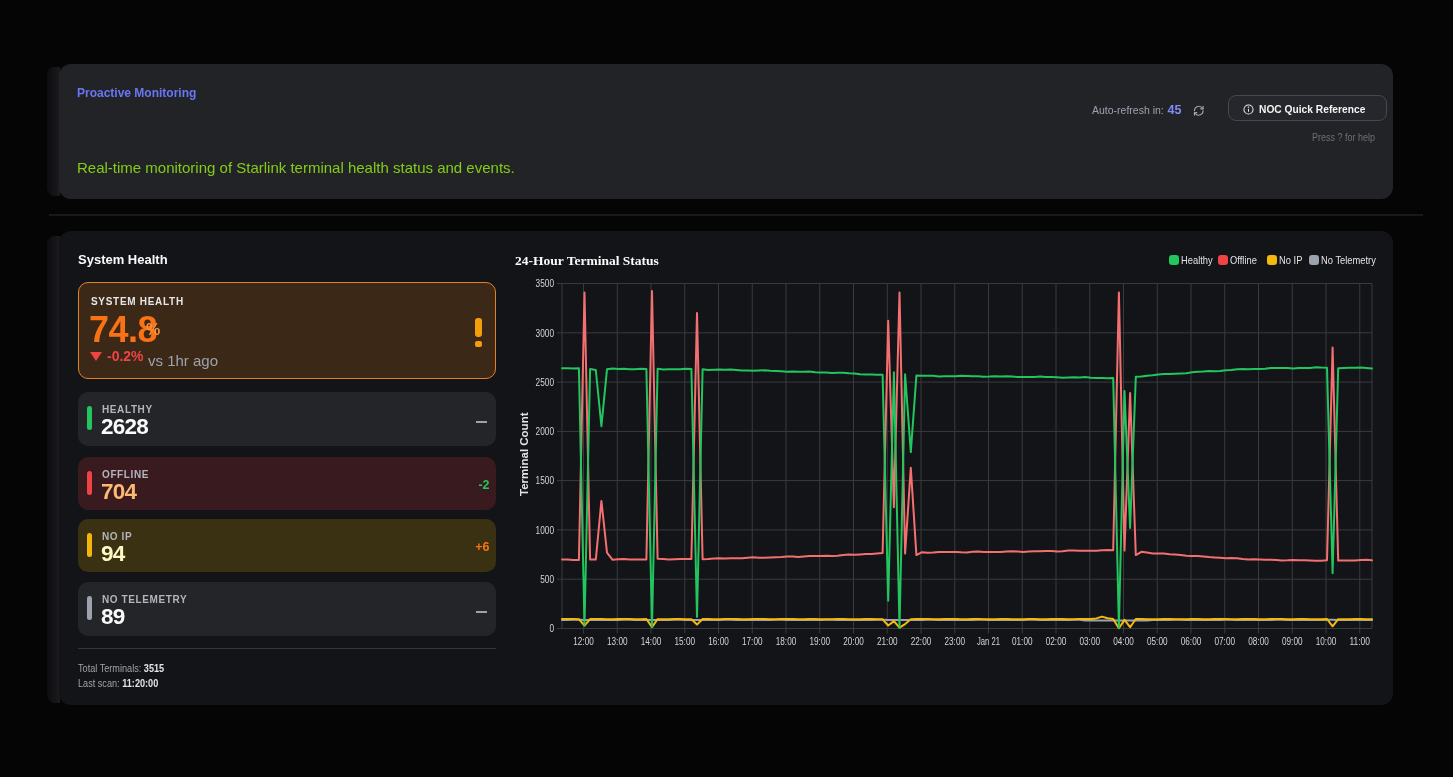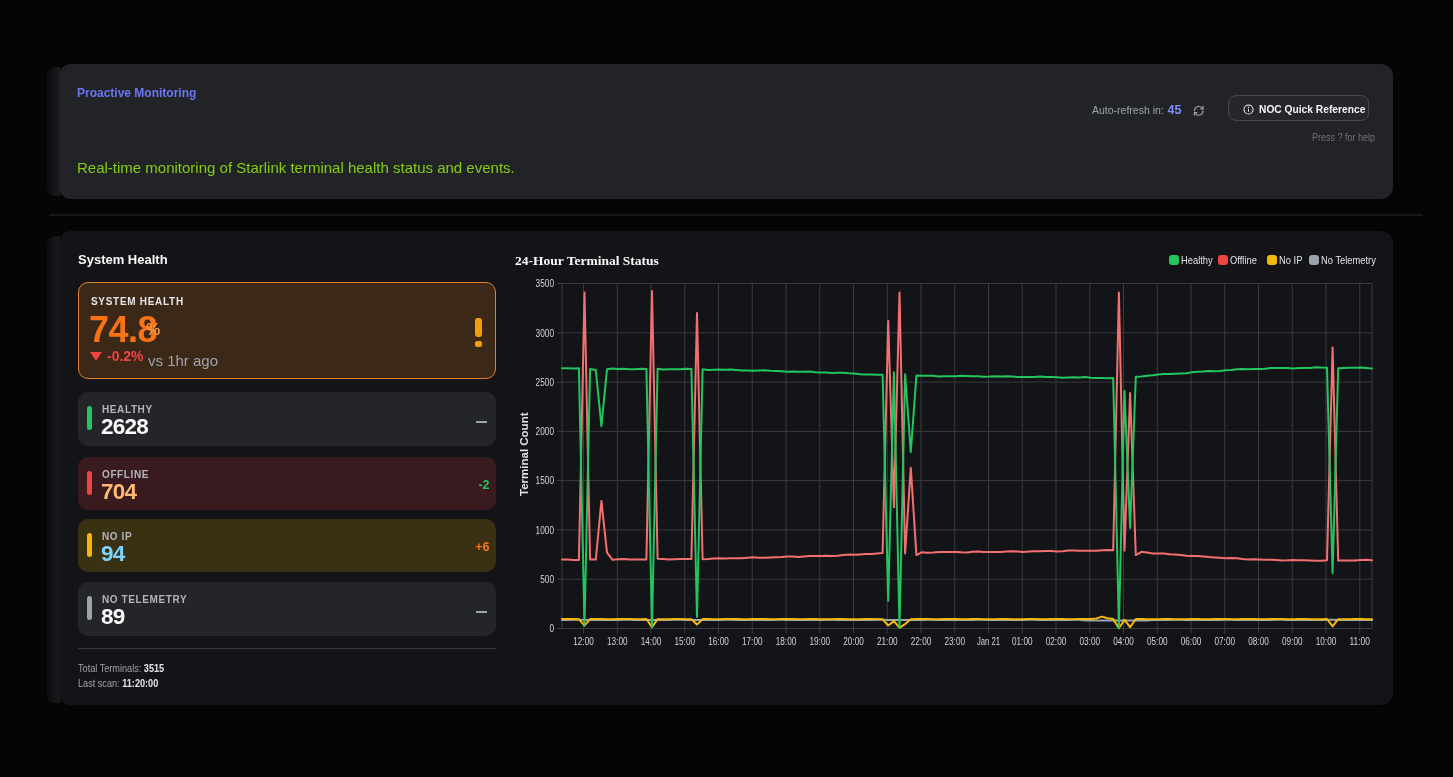--- a/index.html
+++ b/index.html
@@ -31,21 +31,21 @@
   <div class="abs" style="left:18px; top:95px; font-size:15px; color:#84cc16;">Real-time monitoring of Starlink terminal health status and events.</div>
 
   <div class="abs" style="left:1033px; top:40px; font-size:10.5px; color:#9ca3af;">Auto-refresh in:</div>
   <div class="abs" style="left:1108.5px; top:38.5px; font-size:12.5px; font-weight:bold; color:#818cf8;">45</div>
   <svg class="abs" style="left:1134px; top:41px;" width="11.5" height="11.5" viewBox="0 0 24 24" fill="none" stroke="#a1a1aa" stroke-width="2.4" stroke-linecap="round" stroke-linejoin="round">
       <path d="M3 12a9 9 0 0 1 15.5-6.4L21 8"></path>
       <path d="M21 3v5h-5"></path>
       <path d="M21 12a9 9 0 0 1-15.5 6.4L3 16"></path>
       <path d="M3 21v-5h5"></path>
     </svg>
-  <div class="abs" style="left:1169px; top:31px; width:141px; height:26px; border:1px solid #46474f; border-radius:8px; background:#26272c;">
+  <div class="abs" style="left:1169px; top:31px; width:159px; height:26px; border:1px solid #46474f; border-radius:8px; background:#26272c;">
     <svg class="abs" style="left:14px; top:7.5px;" width="11" height="11" viewBox="0 0 24 24" fill="none" stroke="#e4e4e7" stroke-width="2.2">
         <circle cx="12" cy="12" r="10"></circle>
         <line x1="12" y1="10.5" x2="12" y2="17"></line>
         <circle cx="12" cy="7" r="0.6" fill="#e4e4e7"></circle>
       </svg>
     <div class="abs" style="left:30px; top:7px; font-size:11px; font-weight:bold; color:#f4f4f5; white-space:nowrap; transform:scaleX(0.93); transform-origin:left top;">NOC Quick Reference</div>
   </div>
   <div class="abs" style="right:18px; top:67.5px; font-size:10px; color:#6e6f78; transform:scaleX(0.9); transform-origin:right top;">Press ? for help</div>
 </div>
 
@@ -74,21 +74,21 @@
 <div class="statcard" style="top:457px; height:53px; background:#391a1e;">
   <div class="statbar" style="background:#ef4444;"></div>
   <div class="statlabel">OFFLINE</div>
   <div class="statnum" style="color:#fdba74;">704</div>
   <div class="statdelta" style="color:#22c55e;">-2</div>
 </div>
 
 <div class="statcard" style="top:519px; height:53px; background:#393112;">
   <div class="statbar" style="background:#f5b60b;"></div>
   <div class="statlabel">NO IP</div>
-  <div class="statnum" style="color:#7dd3fc;">94</div>
+  <div class="statnum" style="color:#fef9c3;">94</div>
   <div class="statdelta" style="color:#f97316;">+6</div>
 </div>
 
 <div class="statcard" style="top:582px; height:54px; background:#232529;">
   <div class="statbar" style="background:#9ca3af;"></div>
   <div class="statlabel">NO TELEMETRY</div>
   <div class="statnum" style="color:#fafafa;">89</div>
   <div class="statdash"></div>
 </div>
 

